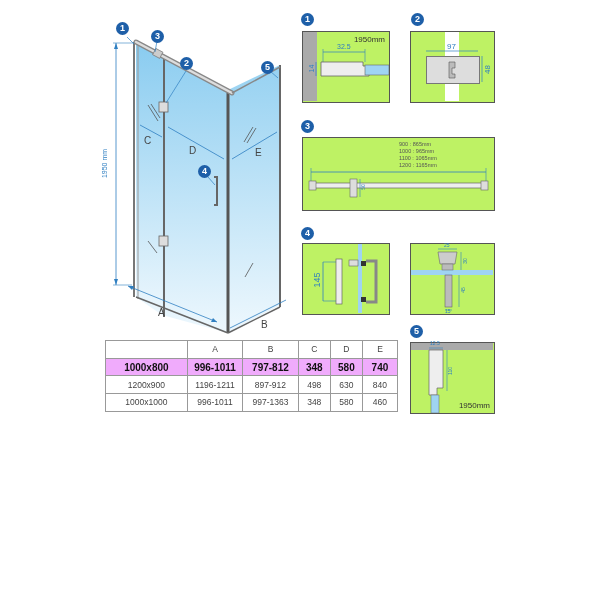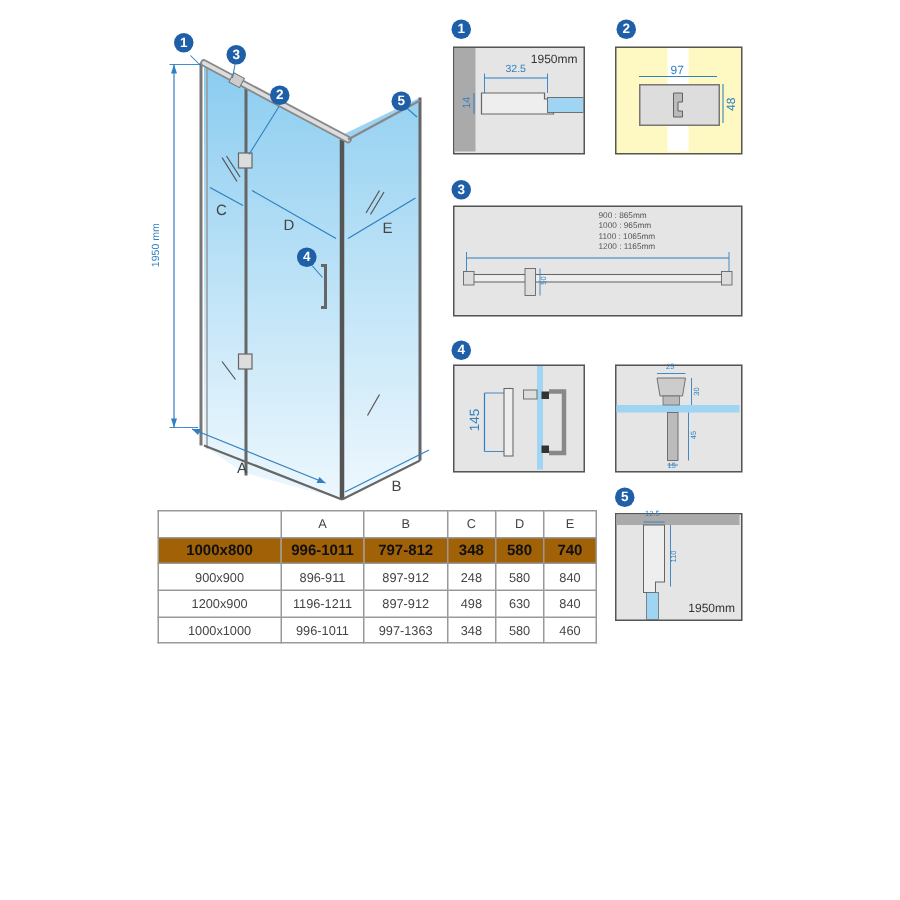--- a/index.html
+++ b/index.html
@@ -1,24 +1,24 @@
 <!DOCTYPE html>
 <html><head>
 <meta charset="utf-8">
 <style>
   html,body{margin:0;padding:0;background:#fff;}
   body{width:600px;height:600px;position:relative;overflow:hidden;font-family:"Liberation Sans",sans-serif;color:#333;}
   .abs{position:absolute;}
   .badge{position:absolute;width:13px;height:13px;border-radius:50%;background:#1e5fa8;color:#fff;font-size:9px;font-weight:bold;text-align:center;line-height:13px;font-family:"Liberation Sans",sans-serif;}
-  .panel{position:absolute;border:1.5px solid #555;background:#e5e5e5;box-sizing:border-box;}
+  .panel{position:absolute;border:1.5px solid #555;background:#bef264;box-sizing:border-box;}
   .dimtxt{position:absolute;font-size:7px;color:#2f7fc1;font-family:"Liberation Sans",sans-serif;}
   .label{position:absolute;font-size:10px;color:#444;}
   table.spec{position:absolute;left:105px;top:340px;width:293px;border-collapse:collapse;font-size:8.5px;color:#444;}
   table.spec td{border:1px solid #999;text-align:center;height:16.7px;padding:0;}
-  table.spec tr.hl td{background:#a16207;color:#111;font-weight:bold;font-size:10px;}
+  table.spec tr.hl td{background:#f0abfc;color:#111;font-weight:bold;font-size:10px;}
 </style>
 </head>
 <body>
 
 <div class="abs" style="left:100px;top:15px;width:200px;height:320px;">
   <svg width="200" height="320" viewBox="0 0 200 320" style="position:absolute;left:0;top:0;">
     <defs>
       <linearGradient id="glassg" x1="0" y1="0" x2="0" y2="1">
         <stop offset="0" stop-color="#7cc6ee"></stop>
         <stop offset="1" stop-color="#eaf6fd"></stop>
@@ -103,21 +103,21 @@
     <line x1="62" y1="17" x2="62" y2="30" stroke="#2f7fc1" stroke-width="0.6"></line>
     <line x1="13" y1="30" x2="13" y2="44" stroke="#2f7fc1" stroke-width="0.7"></line>
     <path d="M18,30 L60,30 L60,34 L66,34 L66,44 L18,44 Z" fill="#eee" stroke="#666" stroke-width="0.8"></path>
     <rect x="62" y="33" width="24" height="10" fill="#9fd4f2" stroke="#666" stroke-width="0.6"></rect>
   </svg>
   <span class="dimtxt" style="left:34px;top:11px;">32.5</span>
   <span class="dimtxt" style="left:5px;top:33px;transform:rotate(-90deg);">14</span>
 </div>
 
 <span class="badge" style="left:411px;top:13px;">2</span>
-<div class="panel" style="left:410px;top:31px;width:85px;height:72px;background:#fef9c3;">
+<div class="panel" style="left:410px;top:31px;width:85px;height:72px;background:#bef264;">
   <div class="abs" style="left:34px;top:0;width:14px;height:69px;background:#fff;"></div>
   <div class="abs" style="left:15px;top:24px;width:52px;height:26px;background:#ddd;border:1px solid #777;"></div>
   <svg class="abs" style="left:0;top:0;" width="85" height="72">
     <line x1="15" y1="19" x2="67" y2="19" stroke="#2f7fc1" stroke-width="0.7"></line>
     <line x1="71" y1="24" x2="71" y2="50" stroke="#2f7fc1" stroke-width="0.7"></line>
     <path d="M38,30 L44,30 L44,36 L41,36 L41,42 L44,42 L44,46 L38,46 Z" fill="#bbb" stroke="#555" stroke-width="0.6"></path>
   </svg>
   <span class="dimtxt" style="left:36px;top:10px;font-size:8px;">97</span>
   <span class="dimtxt" style="left:72px;top:33px;font-size:8px;transform:rotate(-90deg);">48</span>
 </div>
@@ -201,28 +201,20 @@
   </tr>
   <tr class="hl">
         <td>1000x800</td>
         <td>996-1011</td>
         <td>797-812</td>
         <td>348</td>
         <td>580</td>
         <td>740</td>
       </tr>
   <tr>
-        <td>900x900</td>
-        <td>896-911</td>
-        <td>897-912</td>
-        <td>248</td>
-        <td>580</td>
-        <td>840</td>
-      </tr>
-  <tr>
         <td>1200x900</td>
         <td>1196-1211</td>
         <td>897-912</td>
         <td>498</td>
         <td>630</td>
         <td>840</td>
       </tr>
   <tr>
         <td>1000x1000</td>
         <td>996-1011</td>

